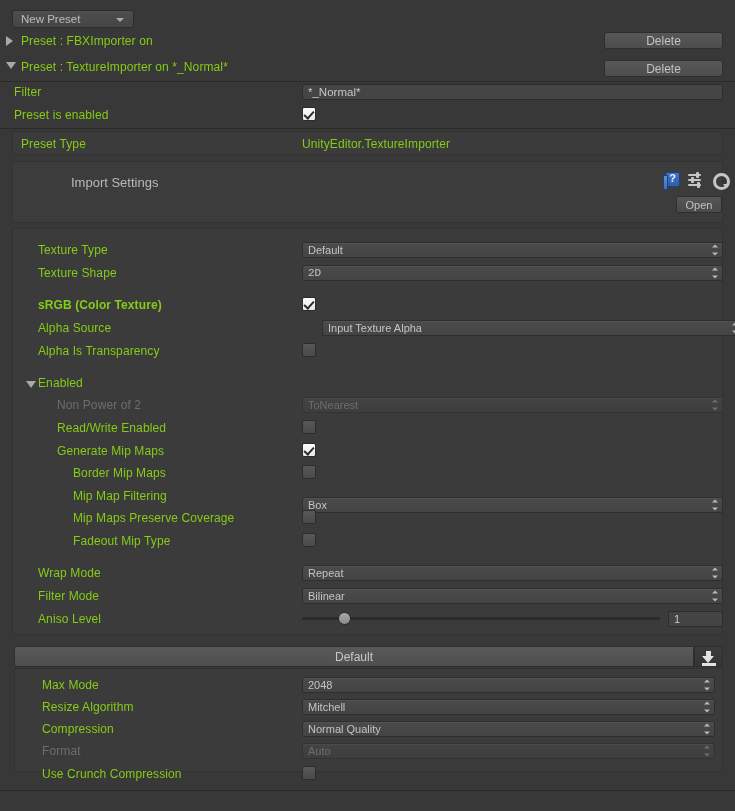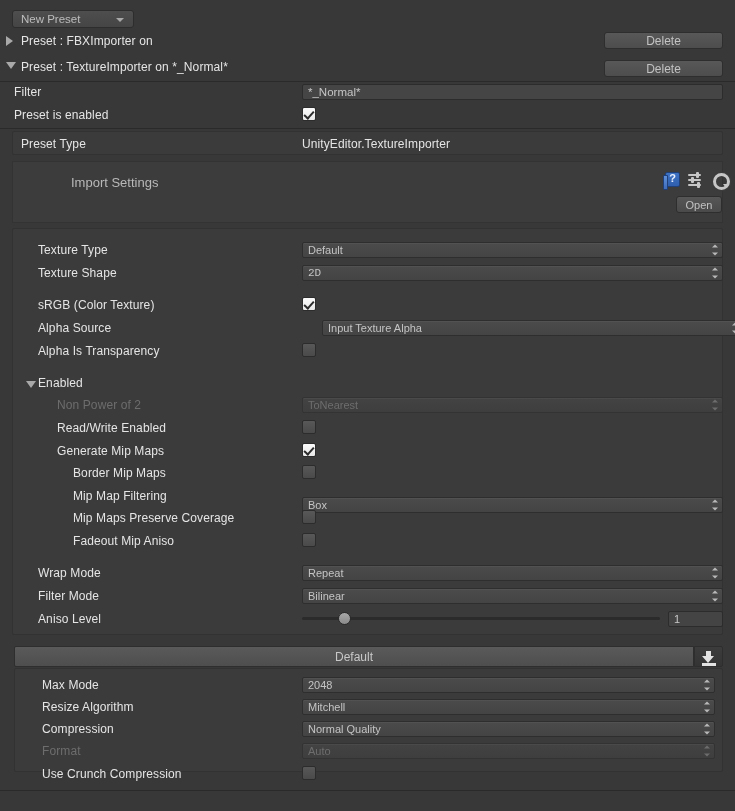--- a/index.html
+++ b/index.html
@@ -8,21 +8,21 @@
     background: #383838;
     font-family: "Liberation Sans", sans-serif;
     font-size: 12px;
     color: #b8b8b8;
     overflow: hidden;
   }
   .root { position: relative; width: 735px; height: 811px; }
 
   
   .row { position: absolute; display: flex; align-items: center; }
-  .lbl { color: #e5e5e5; font-size: 12px; white-space: nowrap; letter-spacing: .1px; }
+  .lbl { color: #84cc16; font-size: 12px; white-space: nowrap; letter-spacing: .1px; }
   .lbl.dim { color: #6d6d6d; }
 
   .popup {
     position: absolute; height: 16px;
     background: linear-gradient(#4b4b4b, #444444);
     border: 1px solid #2e2e2e; border-radius: 2px;
     display: flex; align-items: center;
     padding: 0 16px 0 5px;
     color: #c4c4c4; font-size: 11px;
     box-shadow: 0 1px 0 rgba(255,255,255,.04) inset;
@@ -254,21 +254,21 @@
     <span class="lbl">Texture Shape</span>
   </div>
   <div class="popup" style="left:302px; top:265px; width:421px;font-family:Liberation Mono, monospace;">
     <span>2D</span>
     <span class="stepper">
         <i class="up"></i>
         <i class="dn"></i>
       </span>
   </div>
 
-  <div class="row" style="left:38px; top:298px;">
+  <div class="row" style="left:38px; top:298px;font-weight:bold;">
     <span class="lbl">sRGB (Color Texture)</span>
   </div>
   <div class="chk on" style="left:302px; top:297px;"></div>
 
   <div class="row" style="left:38px; top:321px;">
     <span class="lbl">Alpha Source</span>
   </div>
   <div class="popup" style="left:302px; top:320px; width:421px;margin-left:20px;">
     <span>Input Texture Alpha</span>
     <span class="stepper">
@@ -323,21 +323,21 @@
         <i class="dn"></i>
       </span>
   </div>
 
   <div class="row" style="left:73px; top:511px;">
     <span class="lbl">Mip Maps Preserve Coverage</span>
   </div>
   <div class="chk" style="left:302px; top:510px;"></div>
 
   <div class="row" style="left:73px; top:534px;">
-    <span class="lbl">Fadeout Mip Aniso</span>
+    <span class="lbl">Fadeout Mip Type</span>
   </div>
   <div class="chk" style="left:302px; top:533px;"></div>
 
   <div class="row" style="left:38px; top:566px;">
     <span class="lbl">Wrap Mode</span>
   </div>
   <div class="popup" style="left:302px; top:565px; width:421px;">
     <span>Repeat</span>
     <span class="stepper">
         <i class="up"></i>

